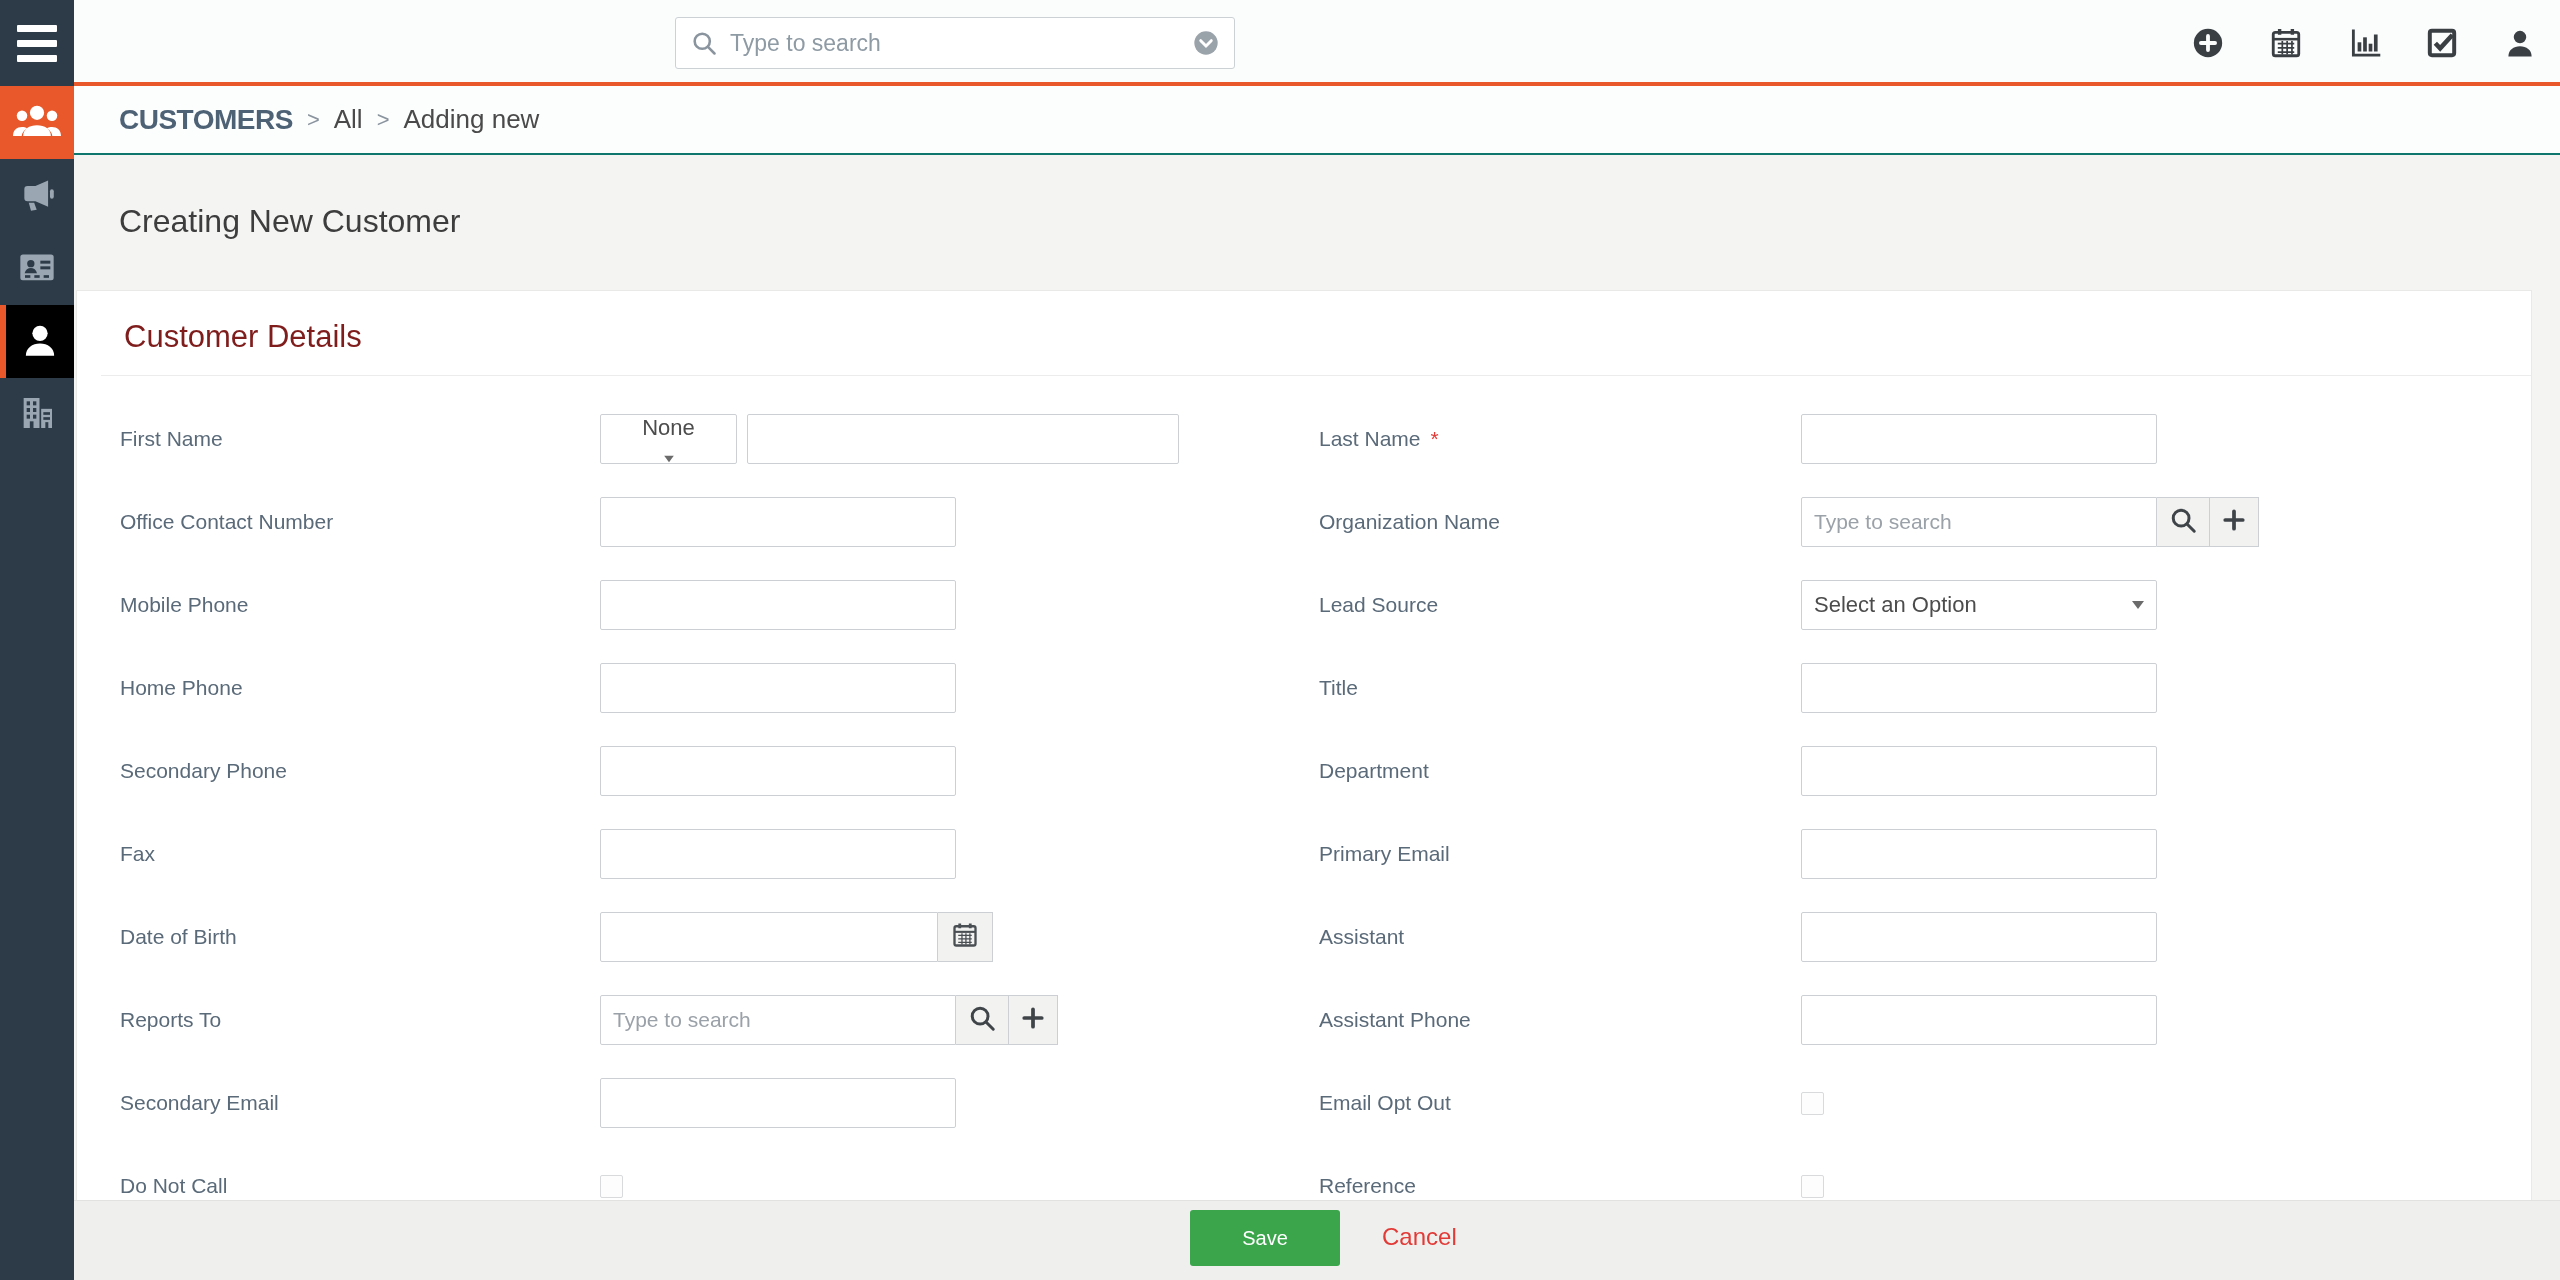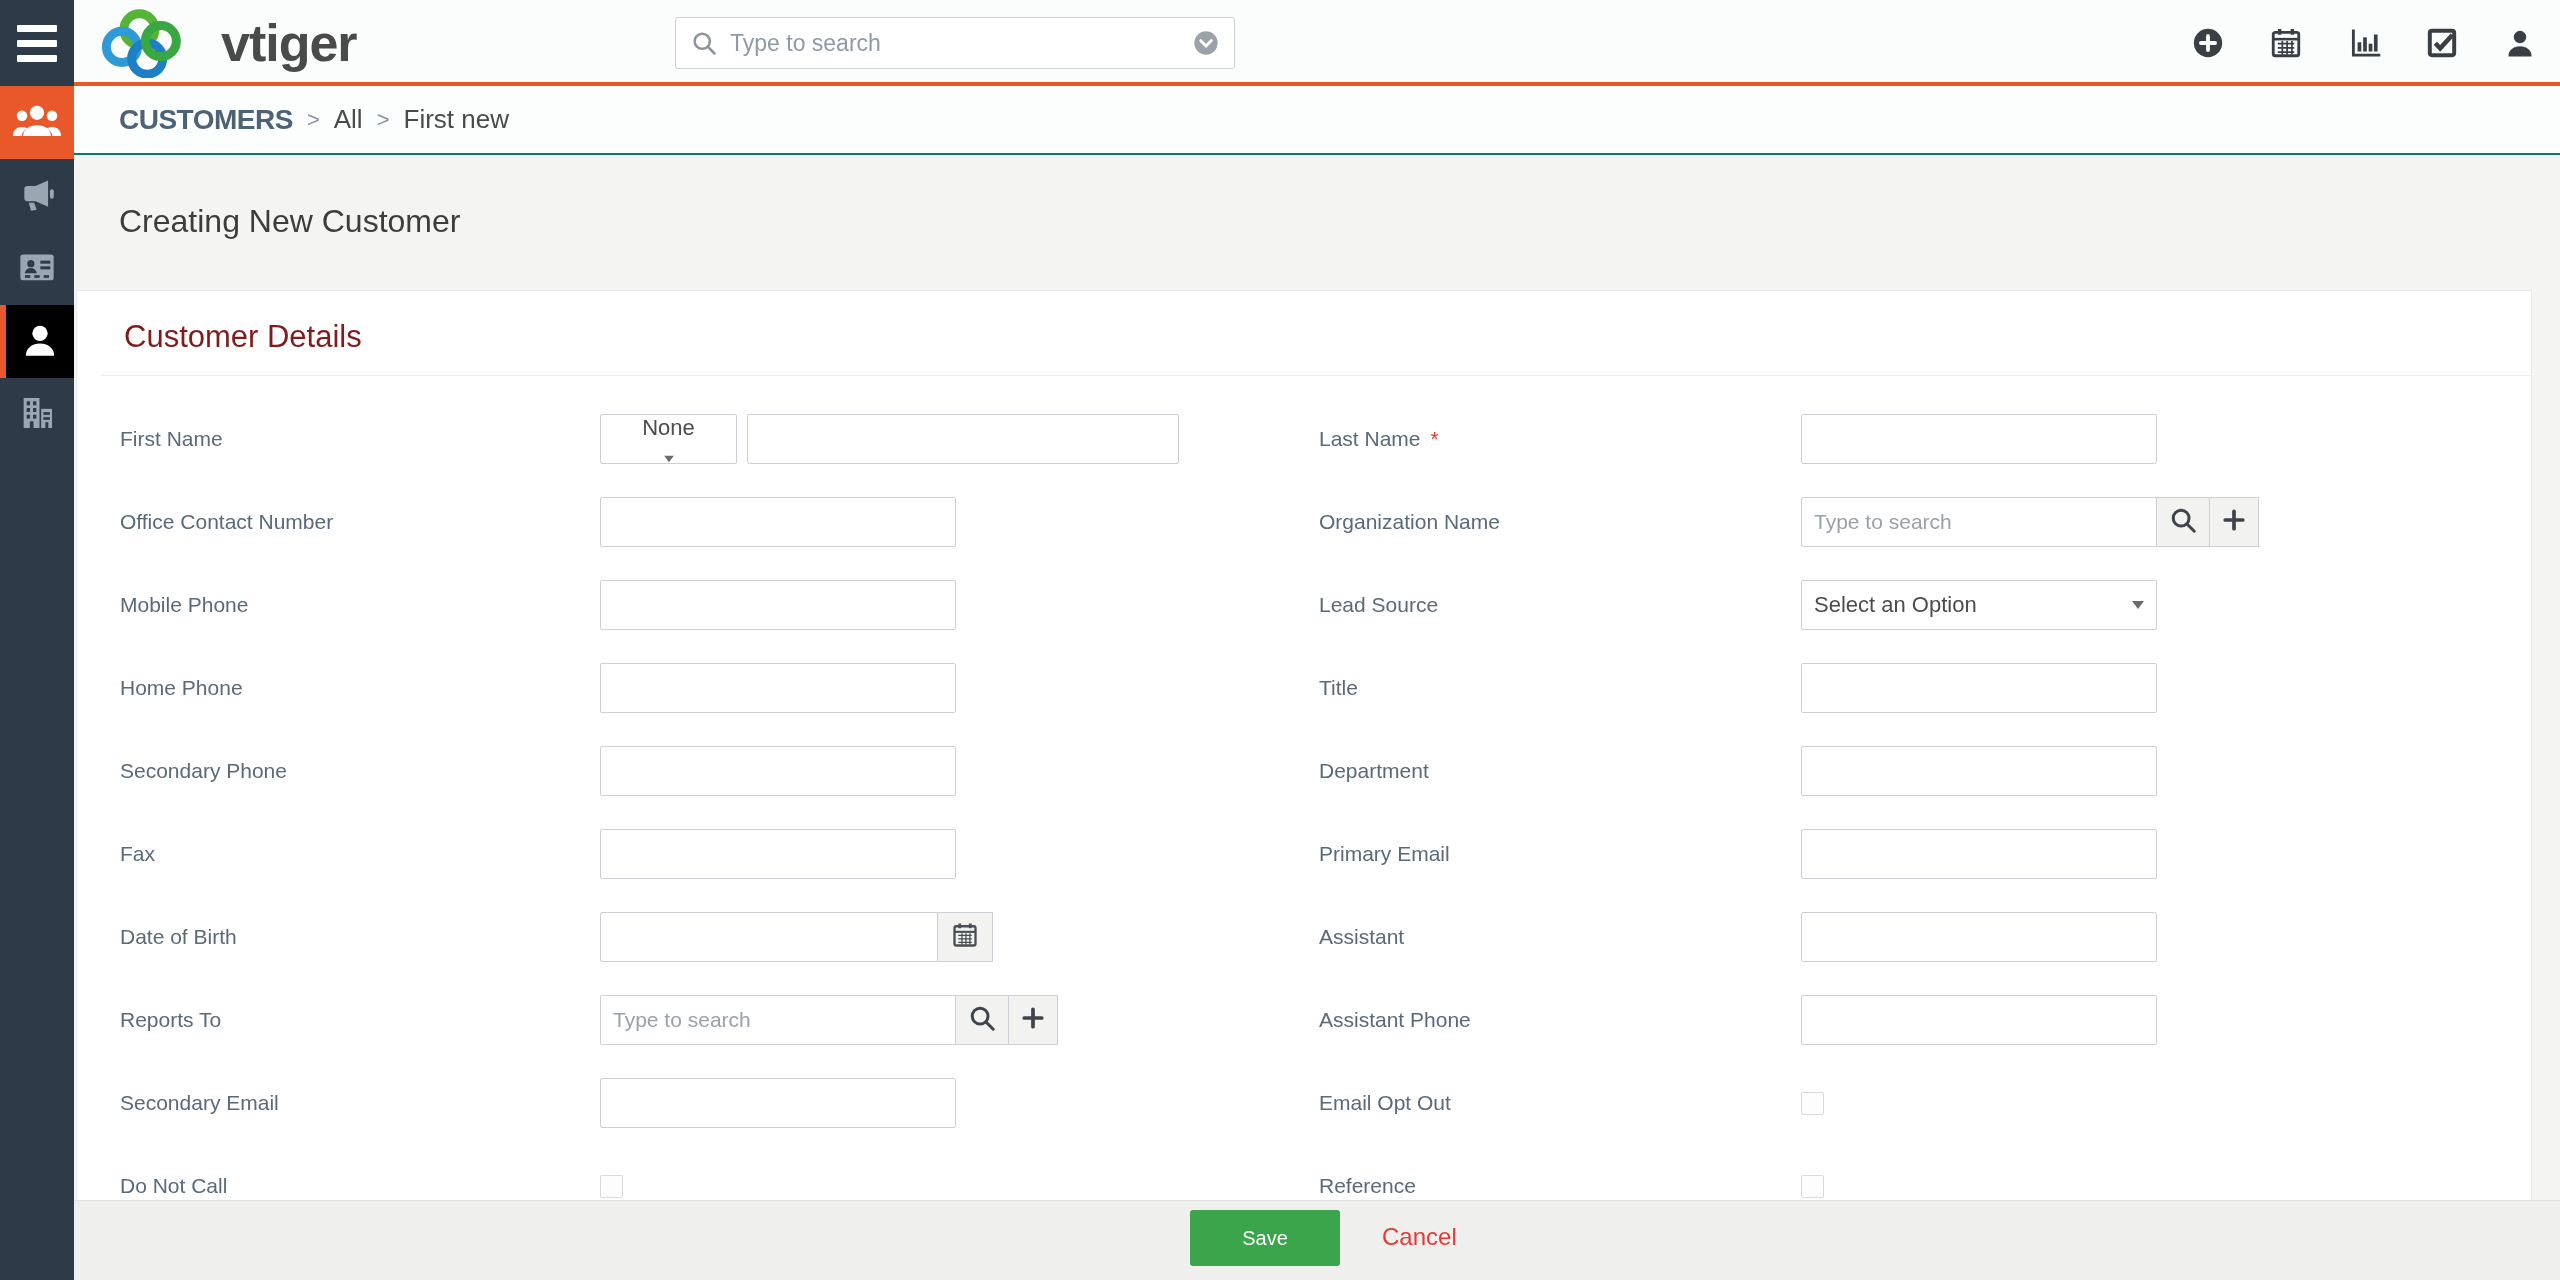--- a/index.html
+++ b/index.html
@@ -71,29 +71,20 @@
 </style>
 </head>
 <body>
 
 <div class="header">
   <div class="hamburger">
       <span></span>
       <span></span>
       <span></span>
     </div>
-  <div class="logo">
-    <svg width="120" height="70" viewBox="0 0 60 36">
-      <circle cx="22" cy="11" r="8" fill="none" stroke="#55b335" stroke-width="4.6"></circle>
-      <circle cx="13" cy="20" r="8" fill="none" stroke="#2e9bd6" stroke-width="4.6"></circle>
-      <circle cx="26" cy="26" r="8" fill="none" stroke="#1f7fc4" stroke-width="4.6"></circle>
-      <circle cx="33" cy="17" r="8" fill="none" stroke="#3aa842" stroke-width="4.6"></circle>
-    </svg>
-    <span class="logo-text">vtiger</span>
-  </div>
   <div class="hsearch">
     <svg width="28" height="28" viewBox="0 0 24 24" fill="none" stroke="#8a949e" stroke-width="2.2">
       <circle cx="10.5" cy="10.5" r="6.5"></circle>
         <path d="M15.4 15.4L21 21" stroke-linecap="round"></path>
     </svg>
     <input type="text" placeholder="Type to search" style="">
     <svg width="28" height="28" viewBox="0 0 24 24">
       <circle cx="12" cy="12" r="10" fill="#9aa2aa"></circle>
         <path d="M7.5 10l4.5 4.6L16.5 10" stroke="#fff" stroke-width="2.5" fill="none" stroke-linecap="round"></path>
     </svg>
@@ -191,21 +182,21 @@
           </g>
         </svg></span>
     </div>
   </div>
 
 <div class="breadcrumb-bar">
   <span class="bc-module">CUSTOMERS</span>
   <span class="bc-sep">&gt;</span>
   <span class="bc-item">All</span>
   <span class="bc-sep">&gt;</span>
-  <span class="bc-item">First new</span>
+  <span class="bc-item">Adding new</span>
 </div>
 
 <div class="page-title">Creating New Customer</div>
 
 <div class="card">
   <div class="section-title">Customer Details</div>
   <div class="divider"></div>
   <div class="form">
     <div class="fcol left" id="form-col-left">
         <div class="frow">

